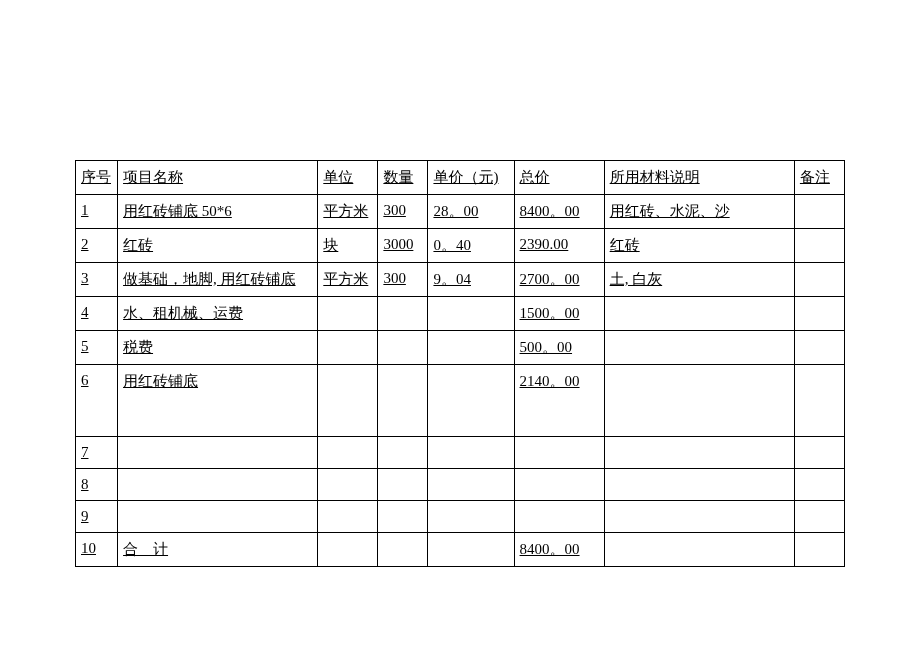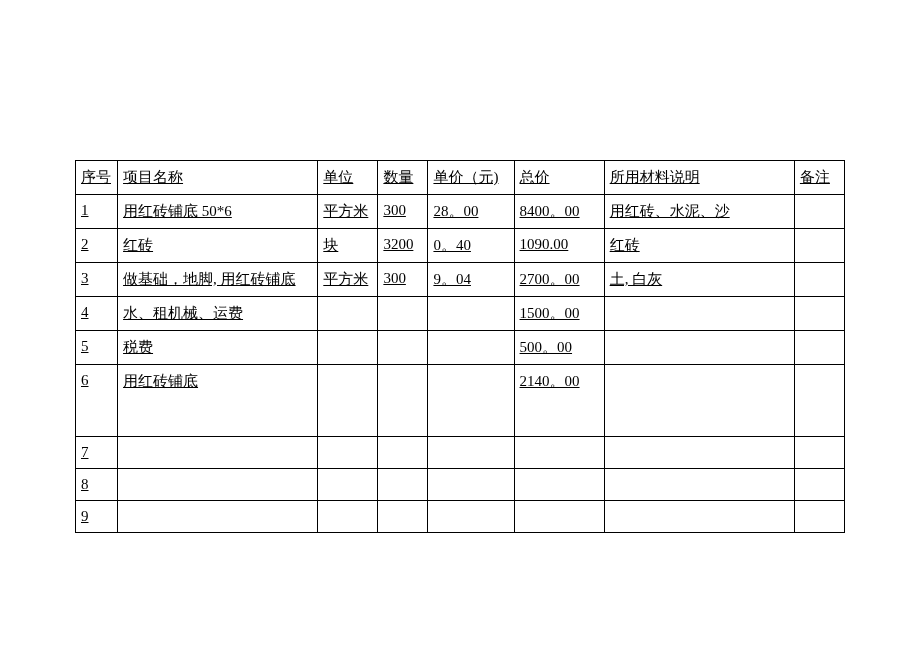--- a/index.html
+++ b/index.html
@@ -68,23 +68,23 @@
         <td>300</td>
         <td> 28。00</td>
         <td>8400。00</td>
         <td>用红砖、水泥、沙</td>
         <td></td>
       </tr>
       <tr>
         <td>2</td>
         <td>红砖</td>
         <td>块</td>
-        <td>3200</td>
+        <td>3000</td>
         <td>0。40</td>
-        <td>1090.00</td>
+        <td>2390.00</td>
         <td>红砖</td>
         <td></td>
       </tr>
       <tr>
         <td>3</td>
         <td>做基础，地脚, 用红砖铺底</td>
         <td>平方米</td>
         <td>300</td>
         <td>9。04</td>
         <td>2700。00</td>
@@ -144,14 +144,24 @@
       <tr>
         <td>9</td>
         <td></td>
         <td></td>
         <td></td>
         <td></td>
         <td></td>
         <td></td>
         <td></td>
       </tr>
+      <tr>
+        <td>10</td>
+        <td>合　计</td>
+        <td></td>
+        <td></td>
+        <td></td>
+        <td>8400。00</td>
+        <td></td>
+        <td></td>
+      </tr>
     </tbody>
 </table>
 
 </body></html>

